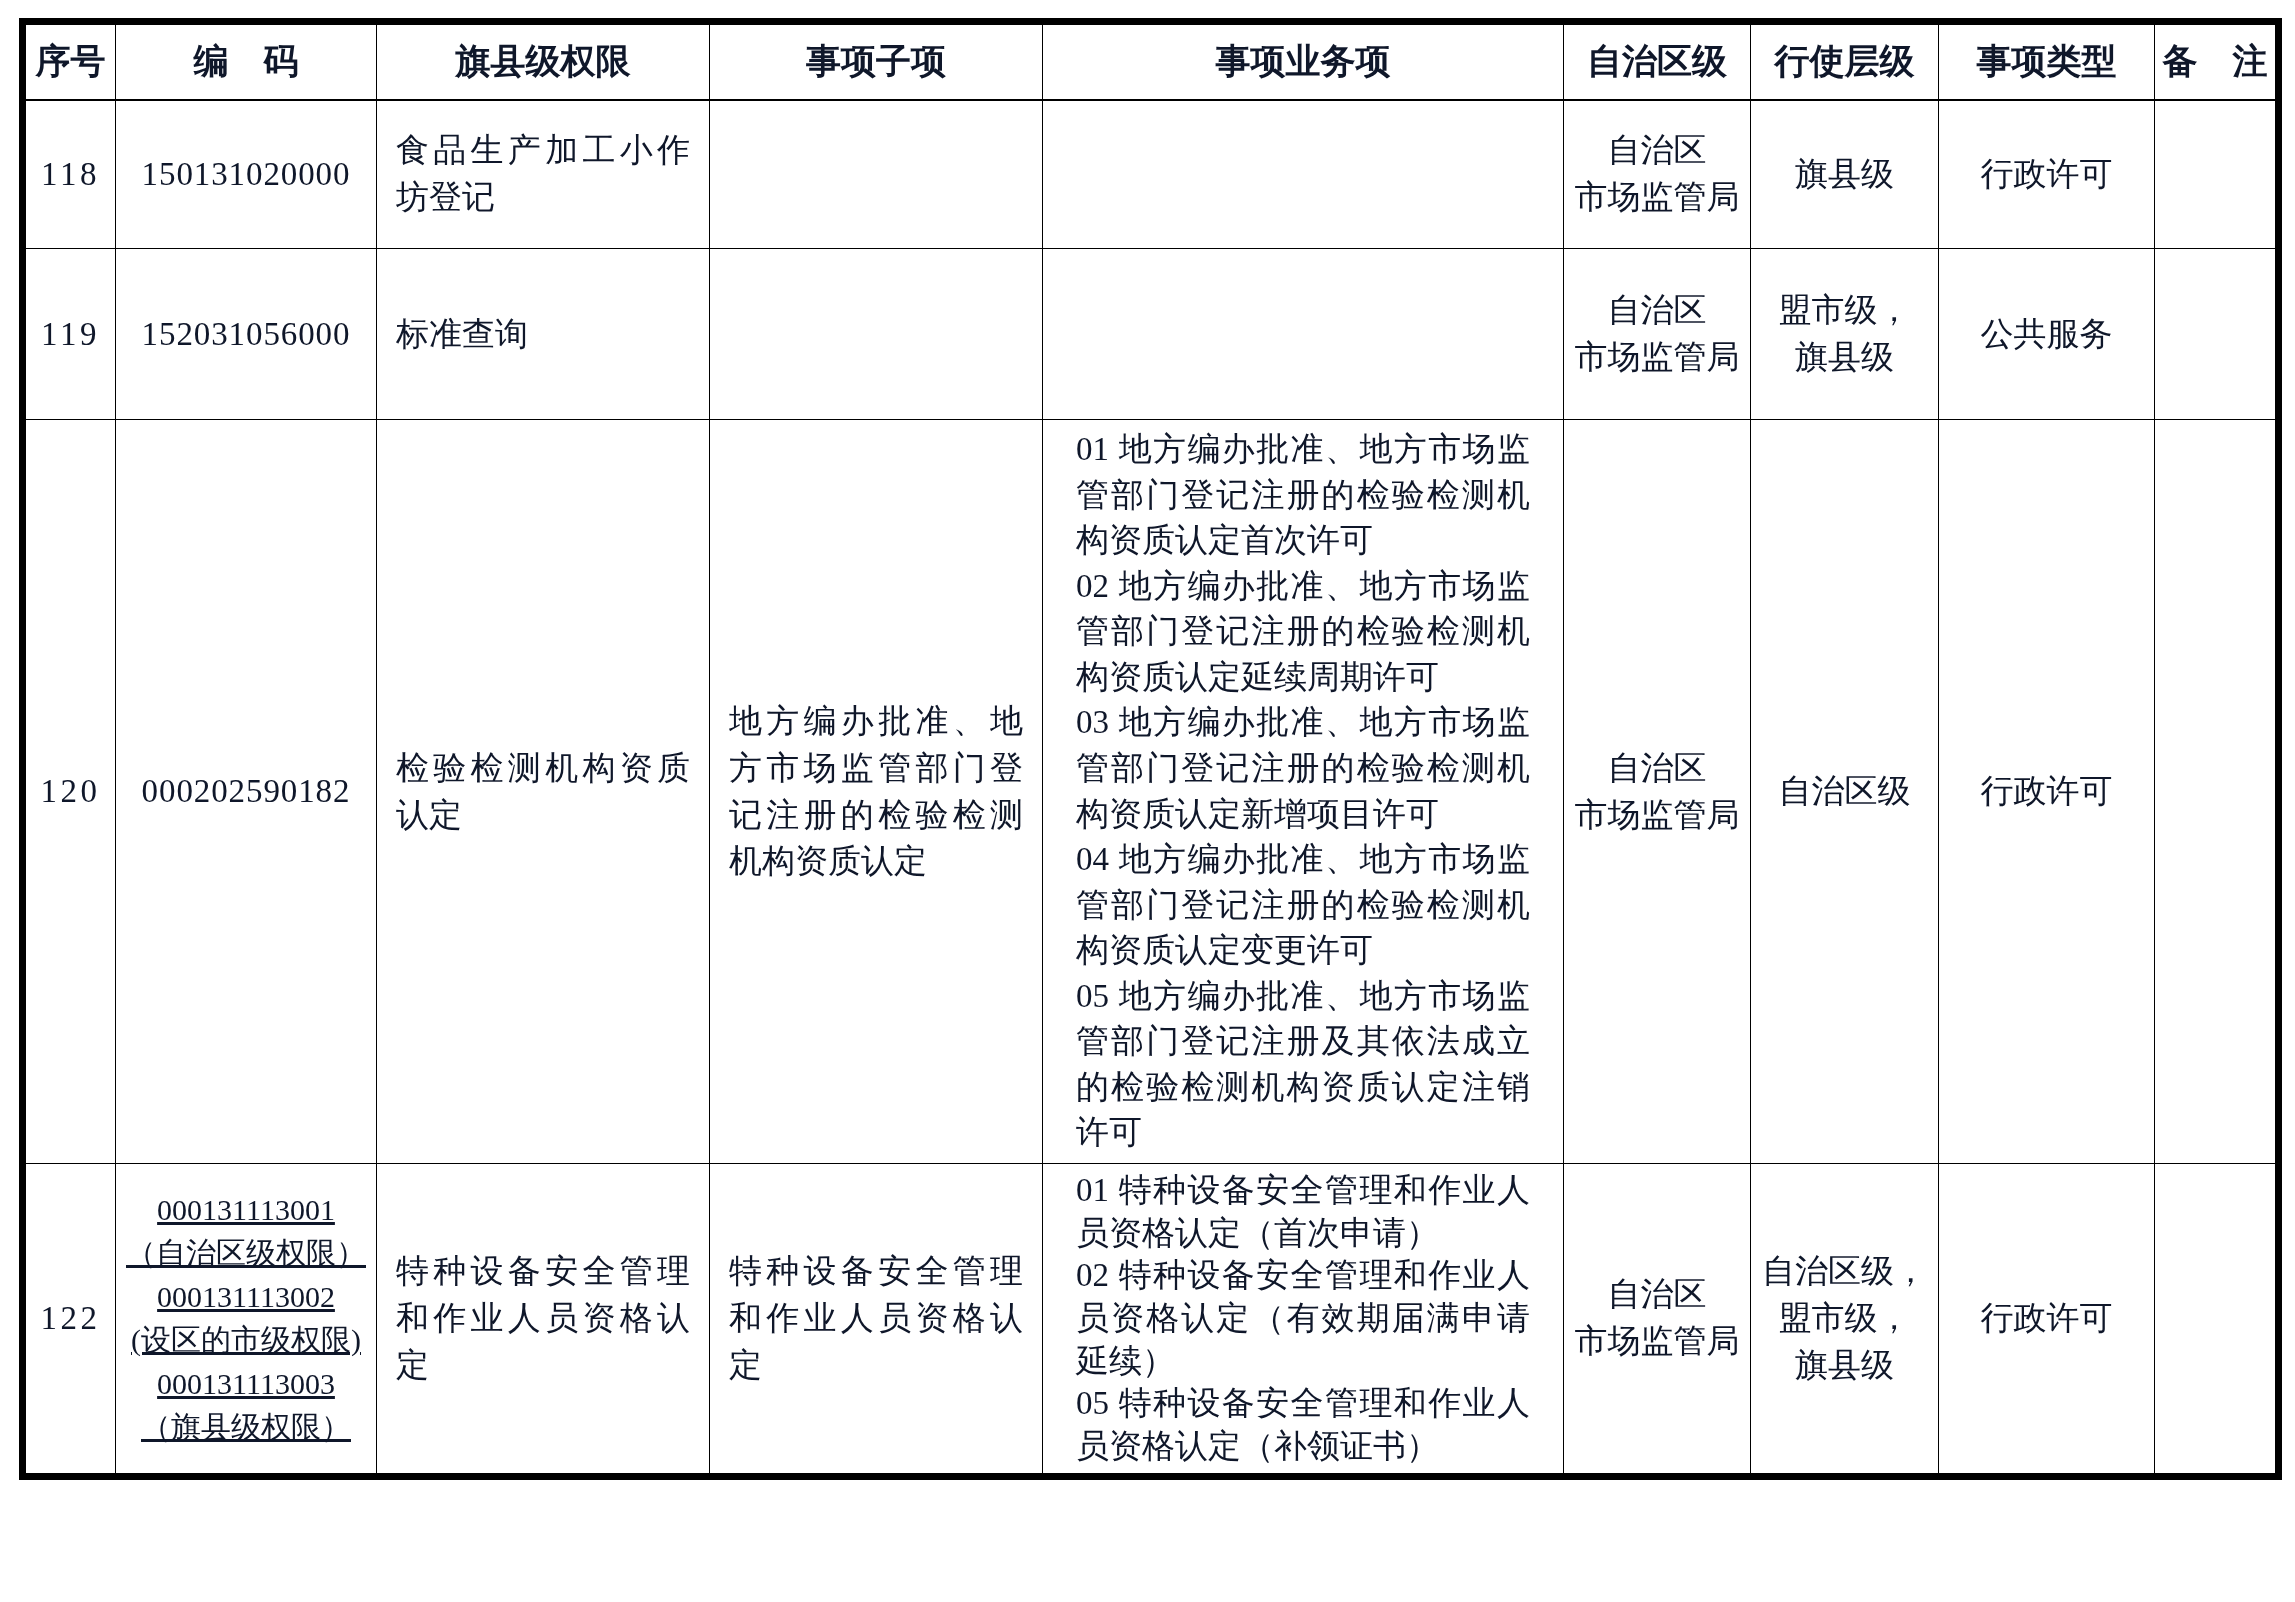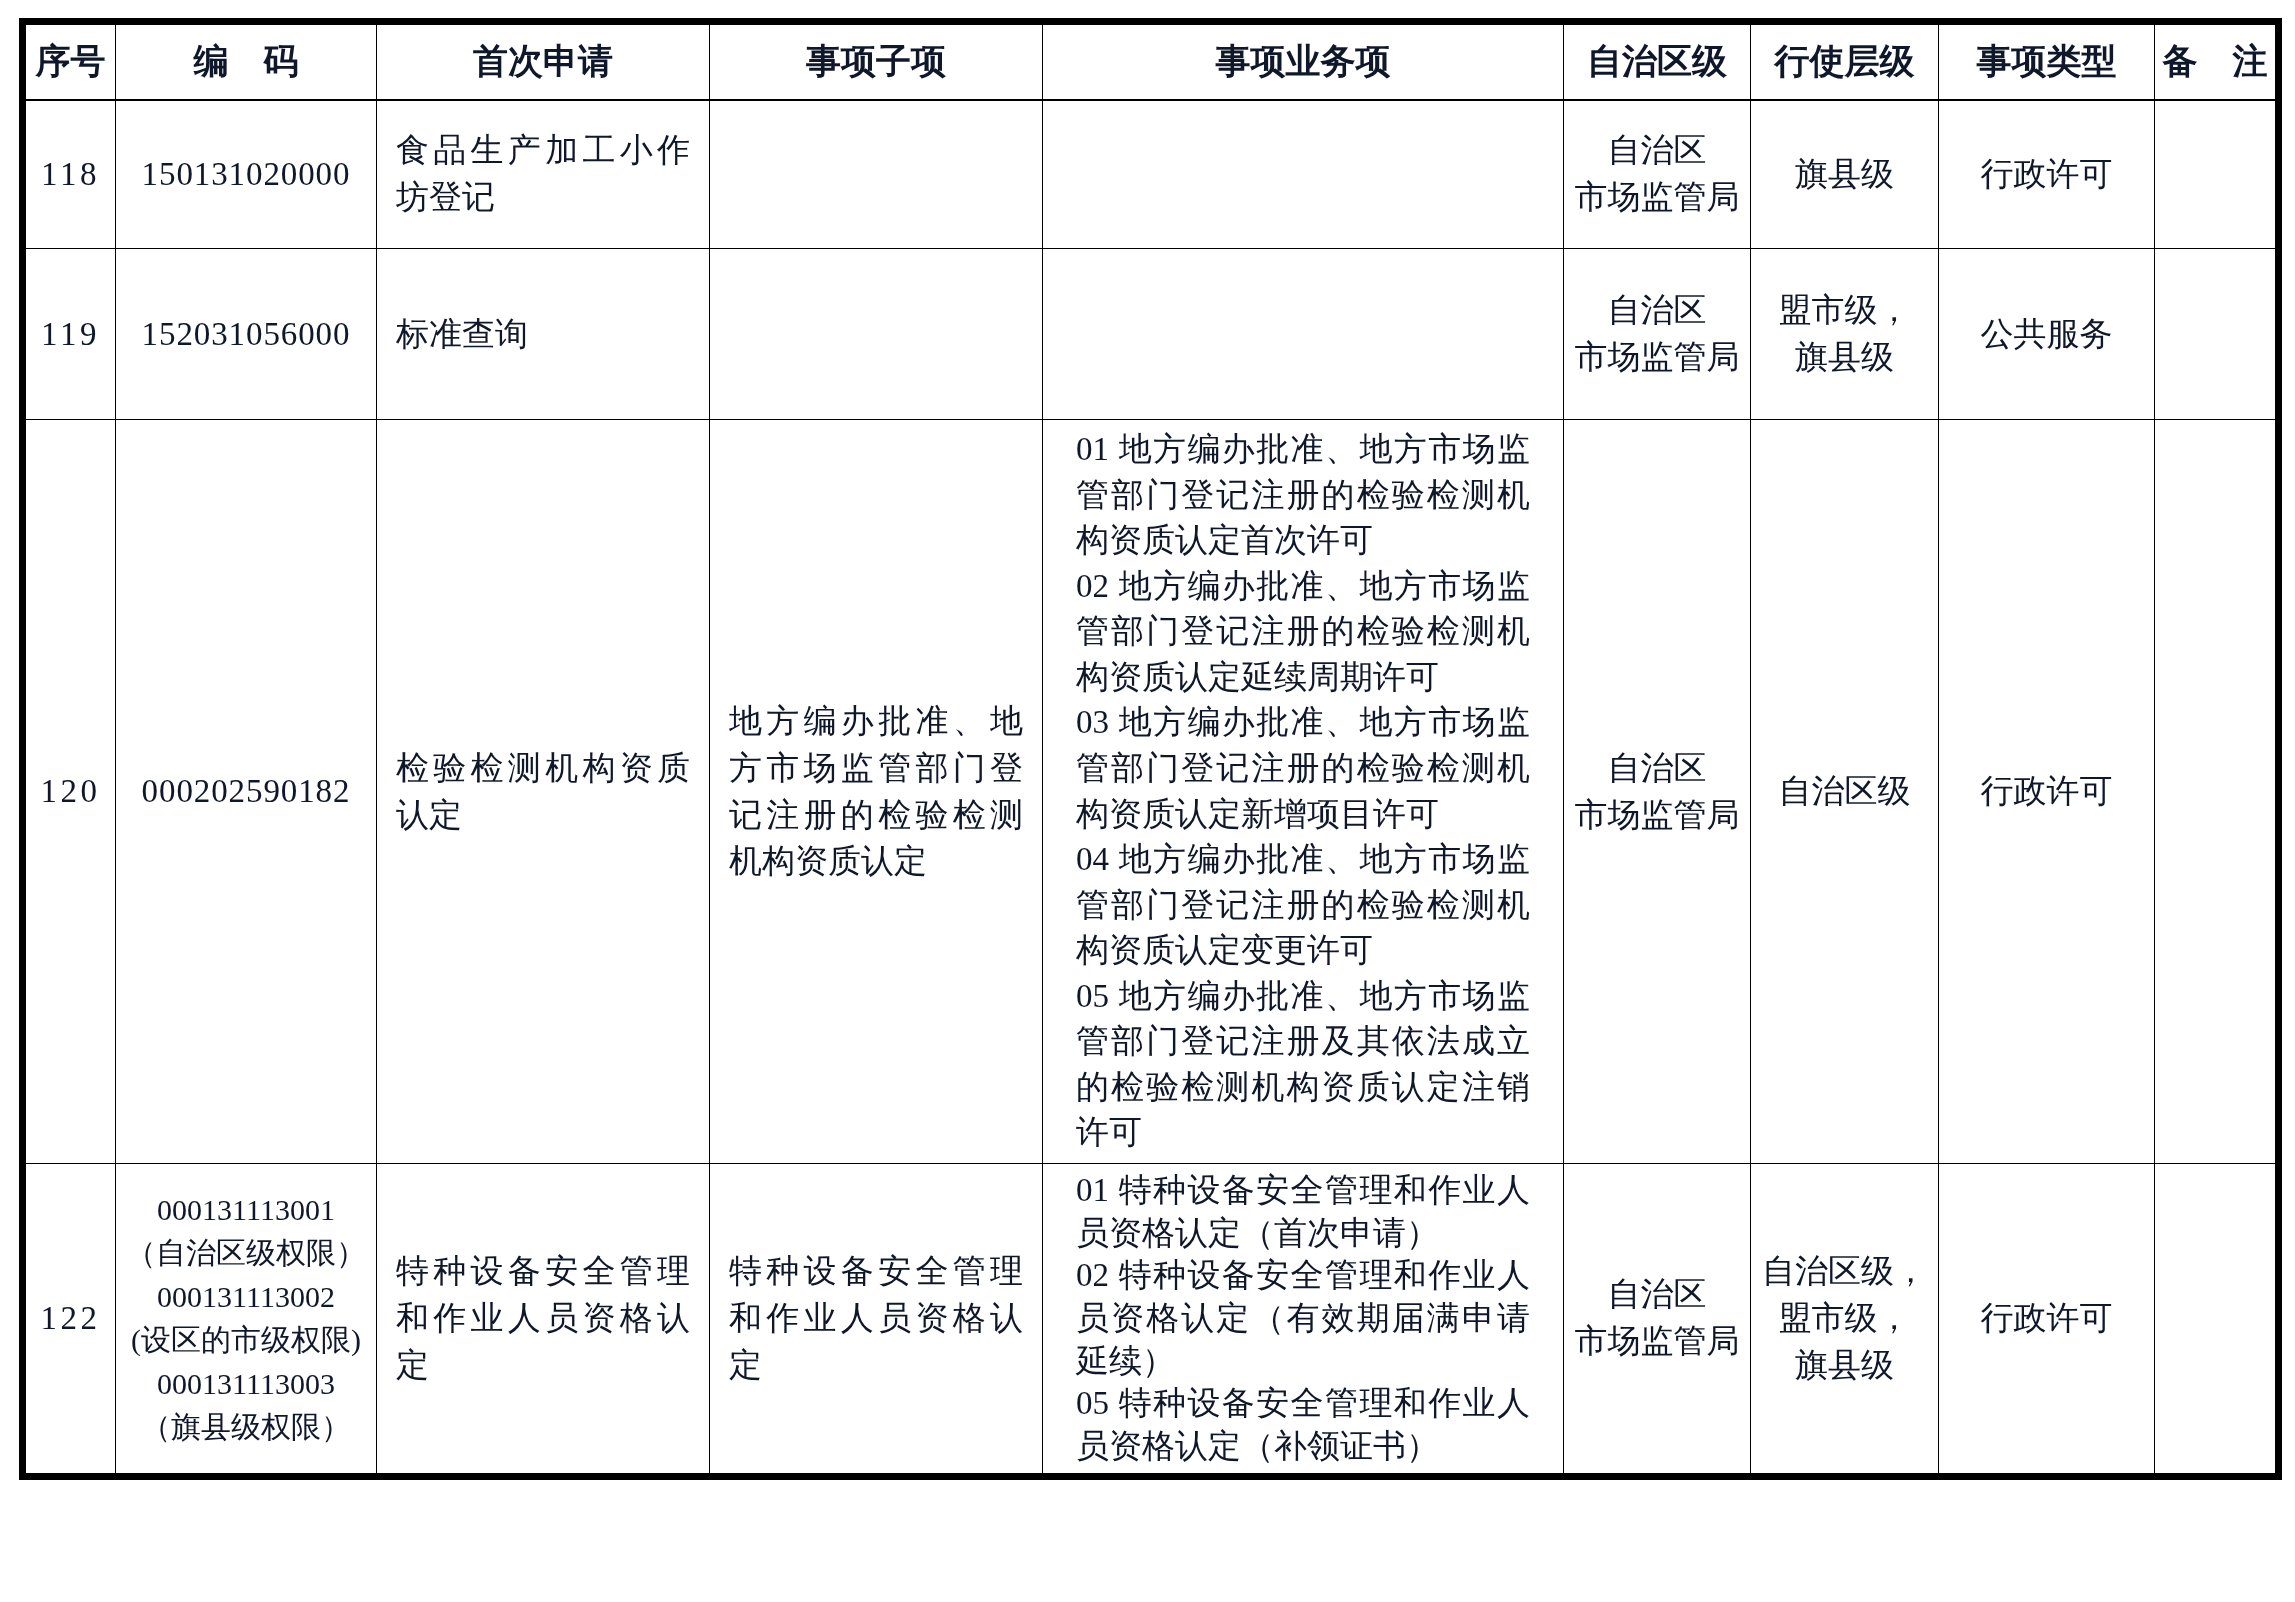--- a/index.html
+++ b/index.html
@@ -16,21 +16,21 @@
   thead th{
     border-bottom:2.6px solid #000;
     font-size:35px;font-weight:bold;text-align:center;height:74px;
     padding:0 3.5px;white-space:pre-line;
   }
   td{font-size:33px;line-height:1.42;padding:0 5.3px;}
   .c{text-align:center;}
   .pre{white-space:pre-line;}
   .num{letter-spacing:3.5px;}
   .code{letter-spacing:0.9px;}
-  .code-multi{font-size:30px;letter-spacing:0;white-space:pre-line;line-height:1.45;}
+  .code-multi{font-size:30px;letter-spacing:0;white-space:pre-line;line-height:1.45;text-decoration:underline;}
   .jt{text-align:justify;text-justify:inter-character;padding:0 19px;}
   .biz{padding:5.3px 33px;line-height:1.38;white-space:pre-line;}
   .tight{line-height:1.29;}
   tr.rh-118{height:149px;}
   tr.rh-119{height:171px;}
   tr.rh-120{height:744px;}
   tr.rh-121{height:149px;}
   tr.rh-122{height:299px;}
 </style>
 </head>
@@ -46,21 +46,21 @@
         <col style="width:521px">
         <col style="width:187px">
       <col style="width:188px">
         <col style="width:216px">
         <col style="width:124px">
     </colgroup>
     <thead>
       <tr>
         <th>序号</th>
         <th>编　码</th>
-        <th>首次申请</th>
+        <th>旗县级权限</th>
         <th>事项子项</th>
         <th>事项业务项</th>
         <th>自治区级</th>
         <th>行使层级</th>
         <th>事项类型</th>
         <th>备　注</th>
       </tr>
     </thead>
     <tbody>
       <tr class="rh-118">

